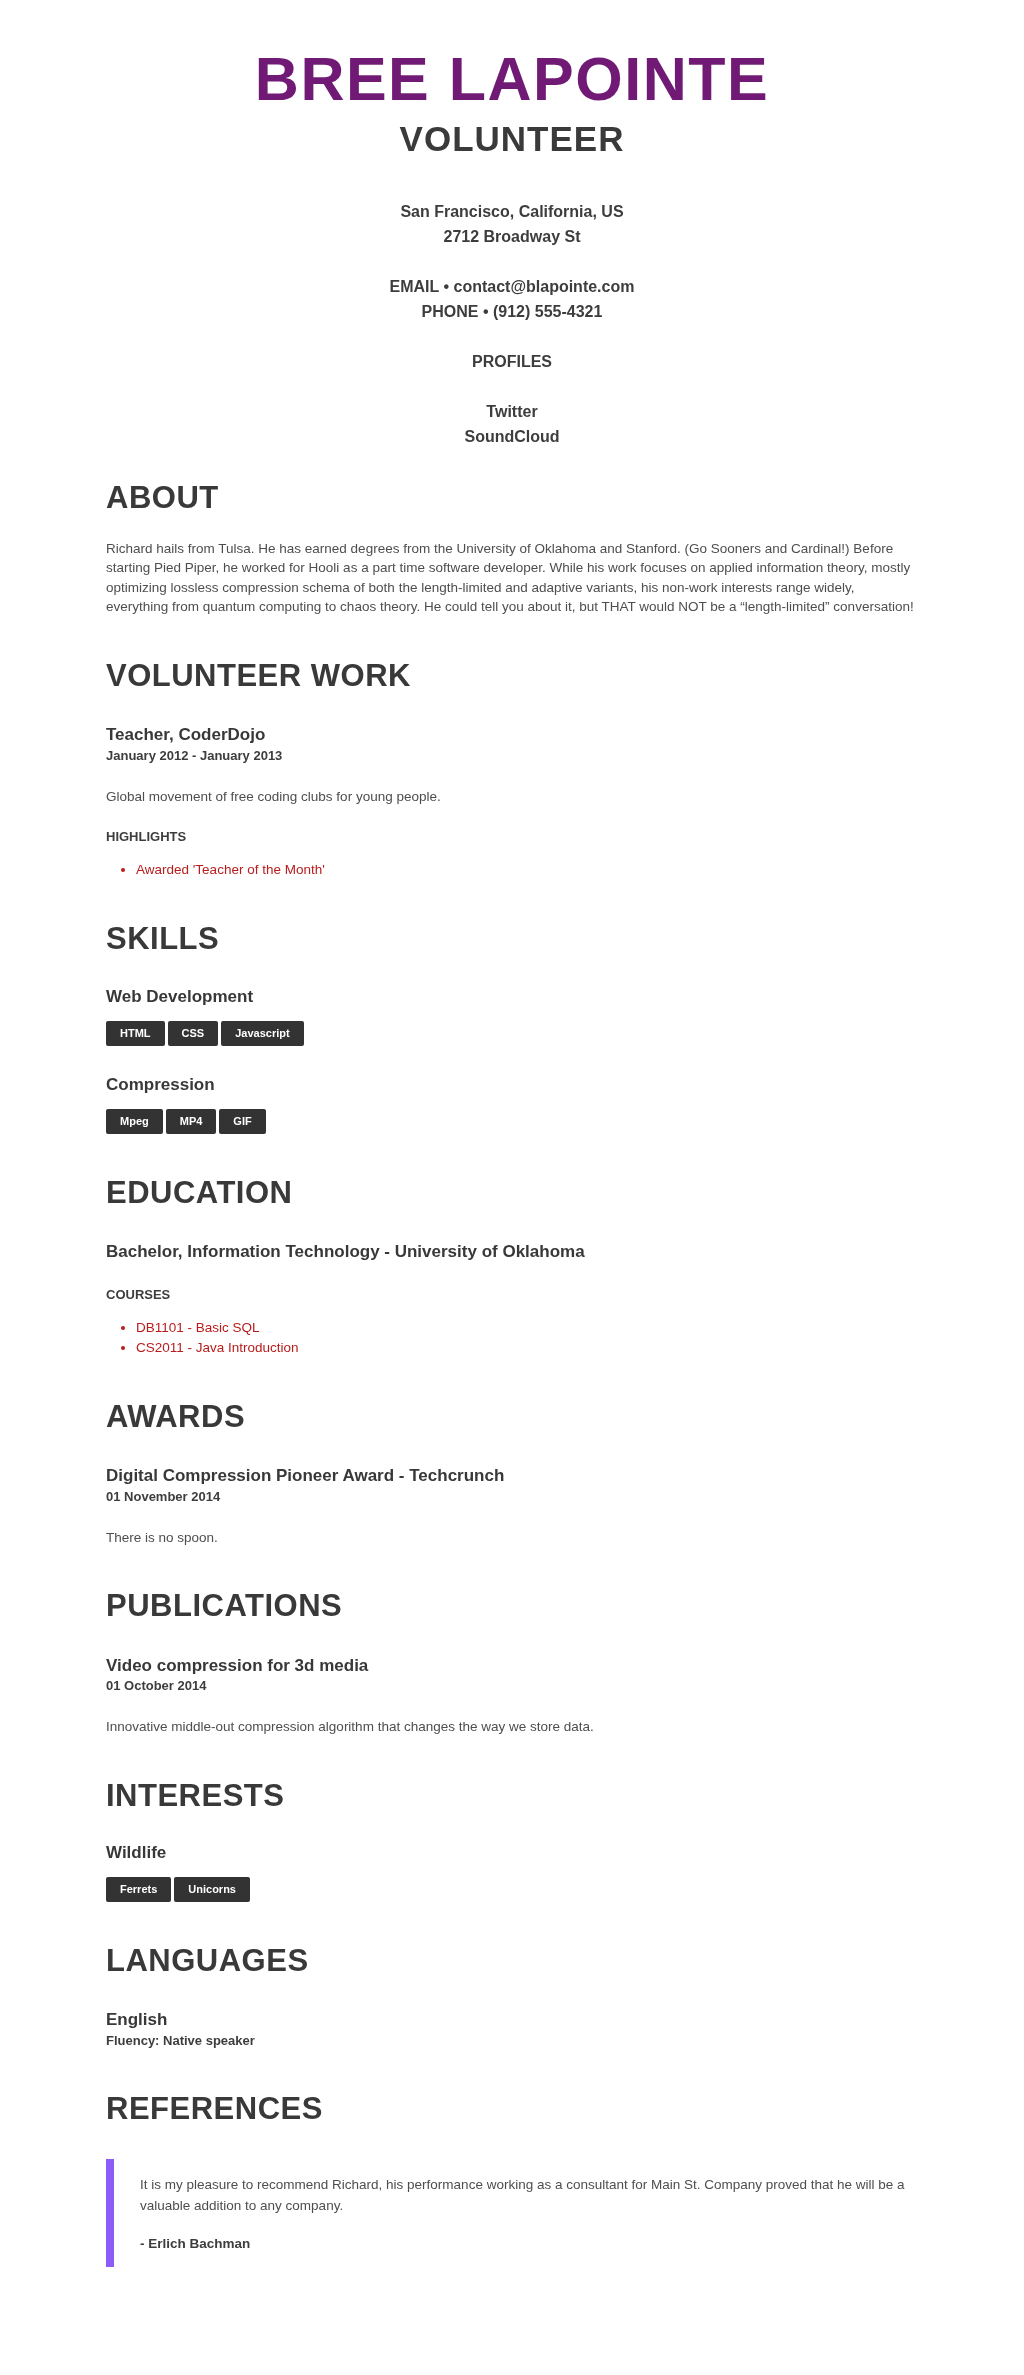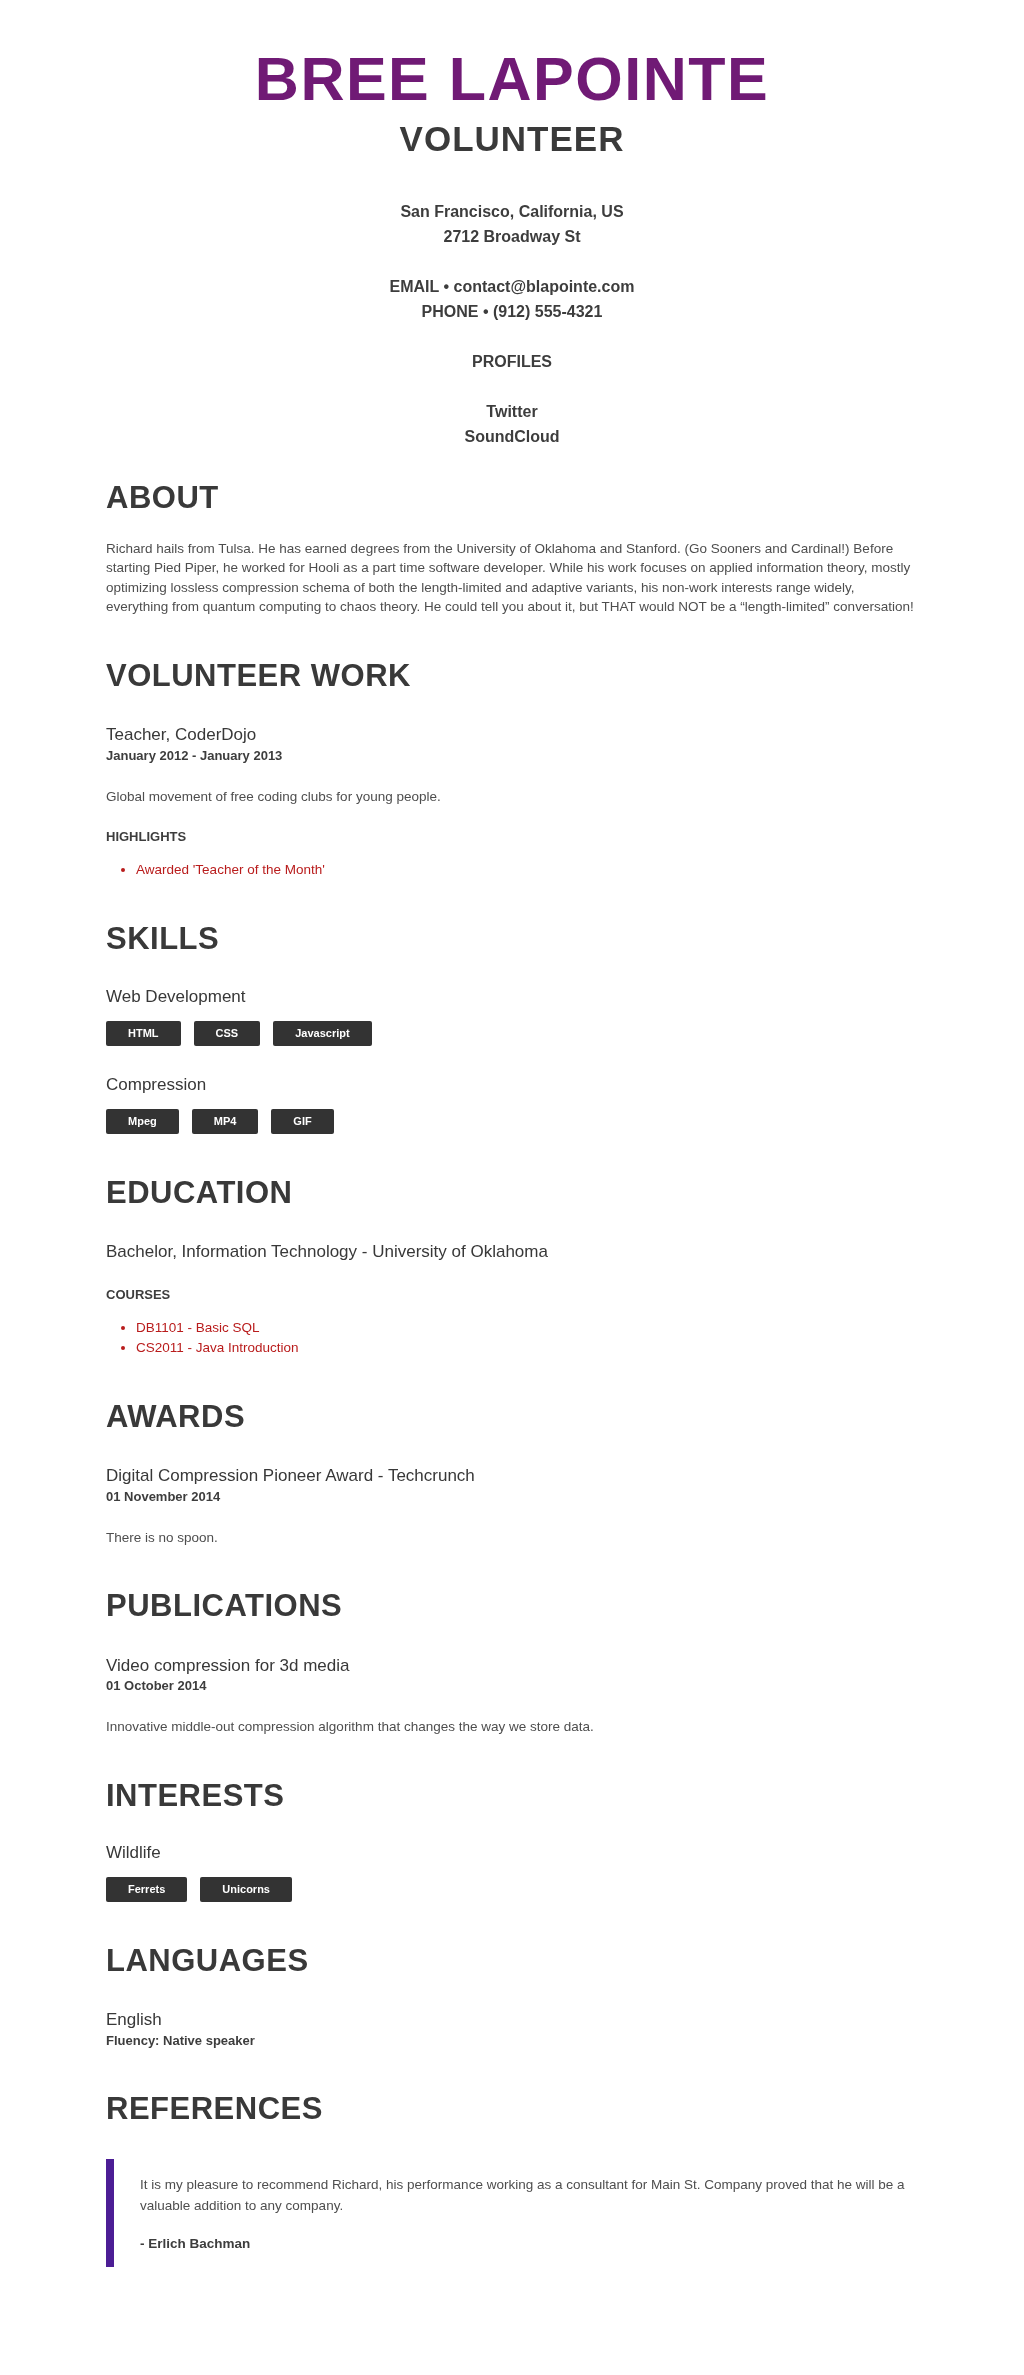--- a/index.html
+++ b/index.html
@@ -57,21 +57,21 @@
     font-weight: 700;
     letter-spacing: 0.5px;
     color: #393939;
   }
   .section-about h2.section-title { margin-top: 30px; }
 
   h3.item-title {
     margin: 30px 0 0 0;
     font-size: 17px;
     line-height: 1.35;
-    font-weight: 400;
+    font-weight: 700;
     color: #383838;
   }
   h3.group-title { margin-top: 28px; }
   .item-date {
     margin: 0;
     font-size: 13px;
     line-height: 18px;
     font-weight: 700;
     color: #3d3d3d;
   }
@@ -99,29 +99,29 @@
 
   
   .tags { margin-top: 12px; }
   .tag {
     display: inline-block;
     background: #333333;
     color: #ffffff;
     font-size: 11px;
     font-weight: 700;
     line-height: 11px;
-    padding: 7px 22px;
-    margin-right: 13px;
+    padding: 7px 14px;
+    margin-right: 3px;
     border-radius: 2px;
   }
 
   
   blockquote.reference-quote {
     margin: 32px 0 0 0;
-    border-left: 8px solid #4c1d95;
+    border-left: 8px solid #8b5cf6;
     padding: 16px 0 16px 26px;
   }
   blockquote.reference-quote p.quote-text {
     margin: 0;
     font-size: 13.5px;
     line-height: 1.5;
     color: #4e4e4e;
   }
   .quote-signature {
     margin: 20px 0 0 0;

